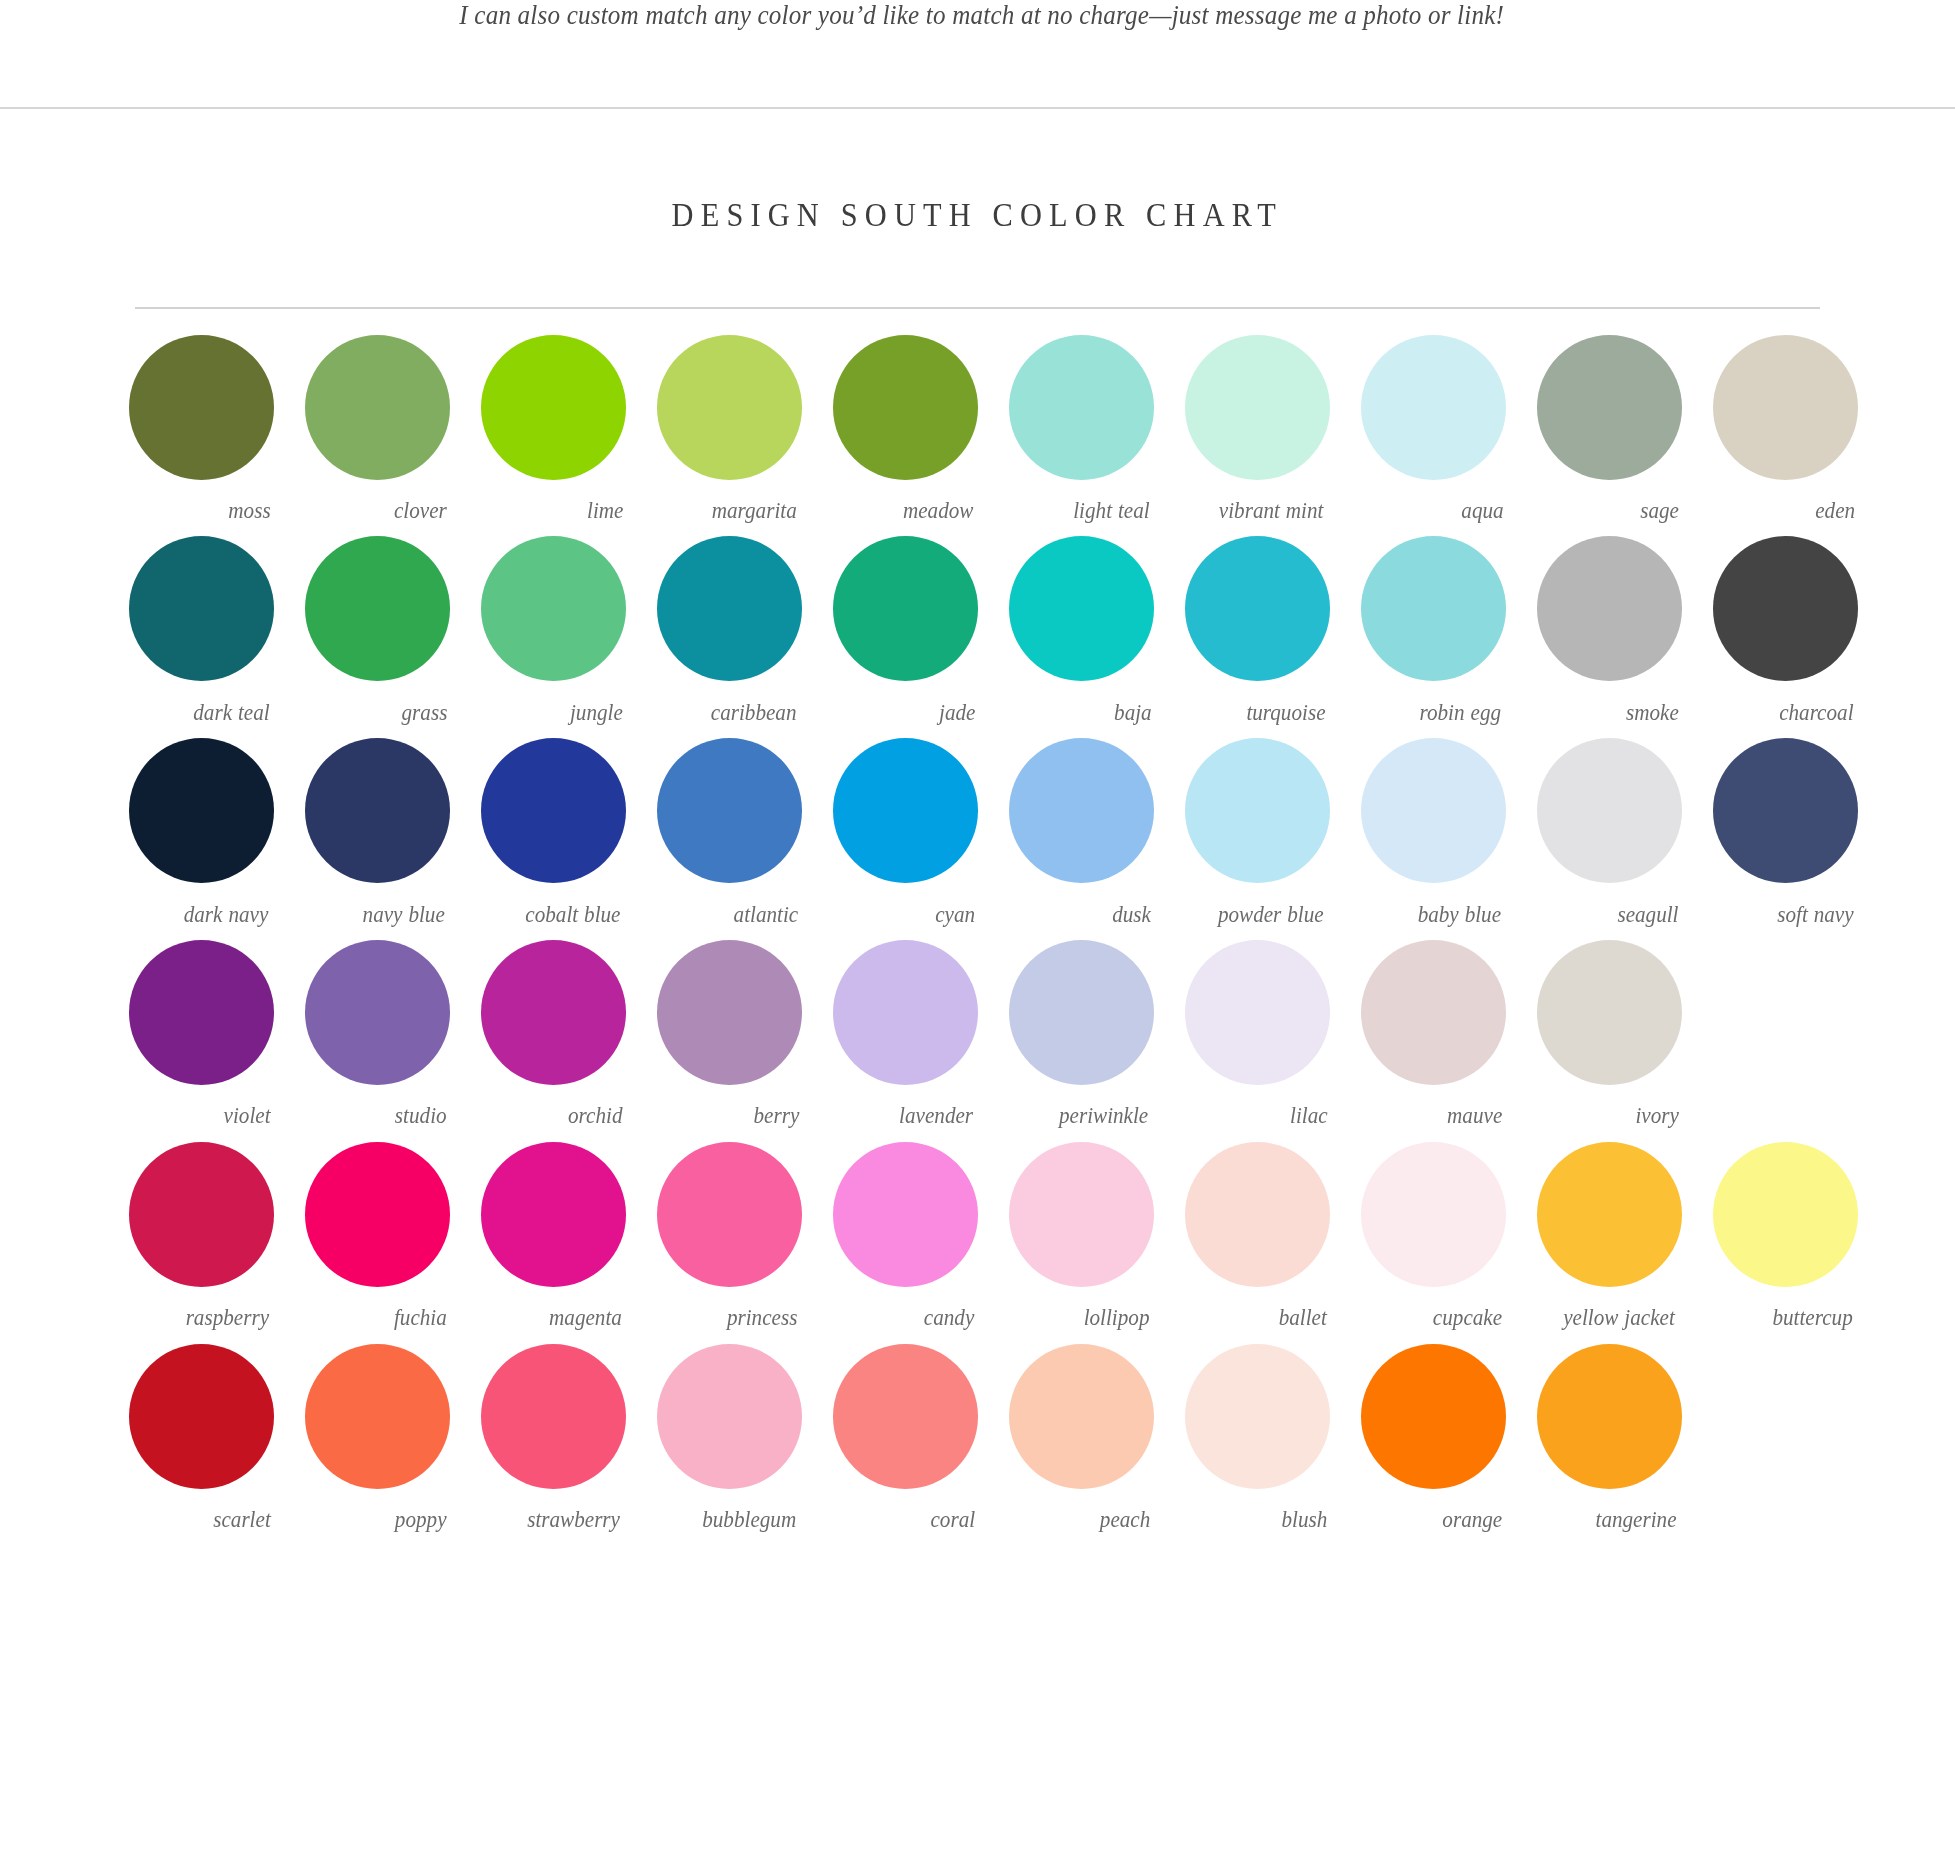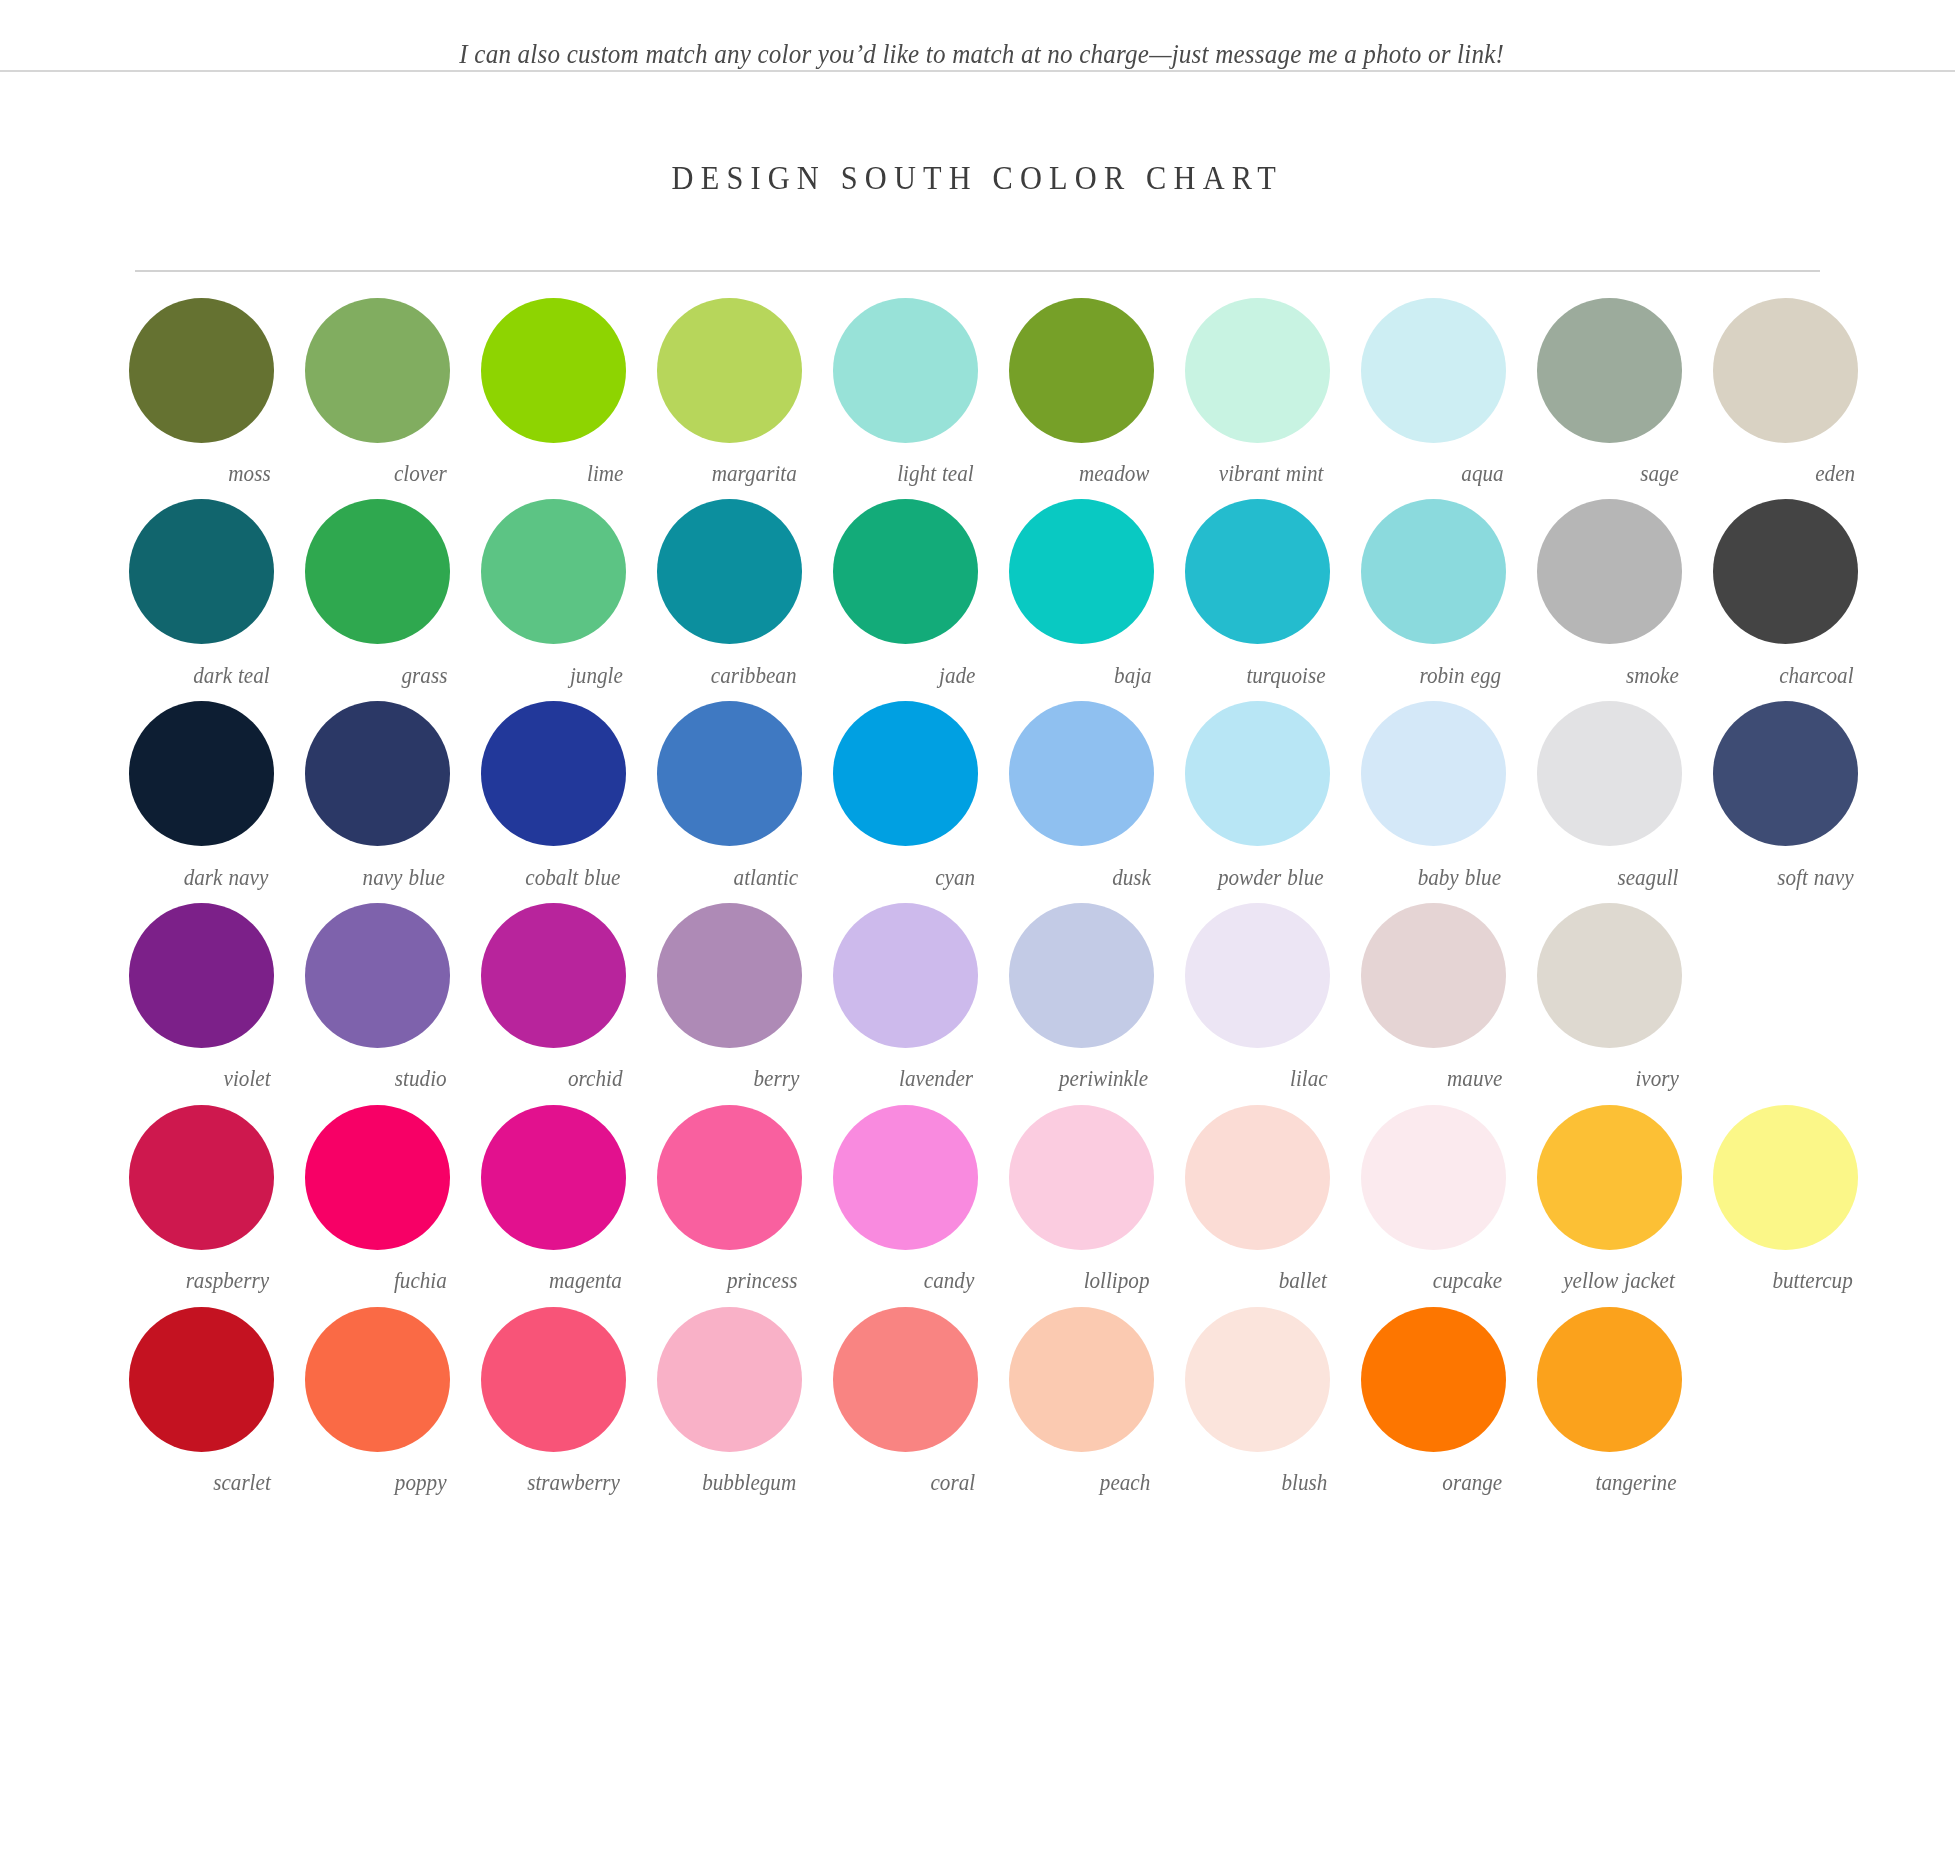--- a/index.html
+++ b/index.html
@@ -11,25 +11,25 @@
   body {
     width: 1955px;
     height: 1869px;
     font-family: "Liberation Serif", "DejaVu Serif", serif;
     -webkit-font-smoothing: antialiased;
     overflow: hidden;
   }
 
   
   .topbar {
-    height: 72px;
+    height: 109px;
     box-sizing: border-box;
     border-bottom: 2px solid #d6d6d6;
     display: flex;
-    align-items: flex-end;
+    align-items: flex-start;
     justify-content: center;
     padding-left: 8px;
   }
   .topbar-text {
     font-family: "Liberation Serif", "DejaVu Serif", serif;
     font-style: italic;
     font-size: 27px;
     color: #4a4a4a;
     letter-spacing: 0.2px;
     transform: scaleX(0.93);
@@ -124,28 +124,28 @@
       </div>
       <div class="swatch">
         <span class="dot" title="#8ed401" style="background: rgb(142, 212, 1);"></span>
         <div class="swatch-label">lime</div>
       </div>
       <div class="swatch">
         <span class="dot" title="#b7d65b" style="background: rgb(183, 214, 91);"></span>
         <div class="swatch-label">margarita</div>
       </div>
       <div class="swatch">
+        <span class="dot" title="#76a028" style="background: rgb(118, 160, 40);"></span>
+        <div class="swatch-label">meadow</div>
+      </div>
+      <div class="swatch">
         <span class="dot" title="#98e2d8" style="background: rgb(152, 226, 216);"></span>
         <div class="swatch-label">light teal</div>
       </div>
       <div class="swatch">
-        <span class="dot" title="#76a028" style="background: rgb(118, 160, 40);"></span>
-        <div class="swatch-label">meadow</div>
-      </div>
-      <div class="swatch">
         <span class="dot" title="#c8f3e2" style="background: rgb(200, 243, 226);"></span>
         <div class="swatch-label">vibrant mint</div>
       </div>
       <div class="swatch">
         <span class="dot" title="#cdeef3" style="background: rgb(205, 238, 243);"></span>
         <div class="swatch-label">aqua</div>
       </div>
       <div class="swatch">
         <span class="dot" title="#9cab9c" style="background: rgb(156, 171, 156);"></span>
         <div class="swatch-label">sage</div>

